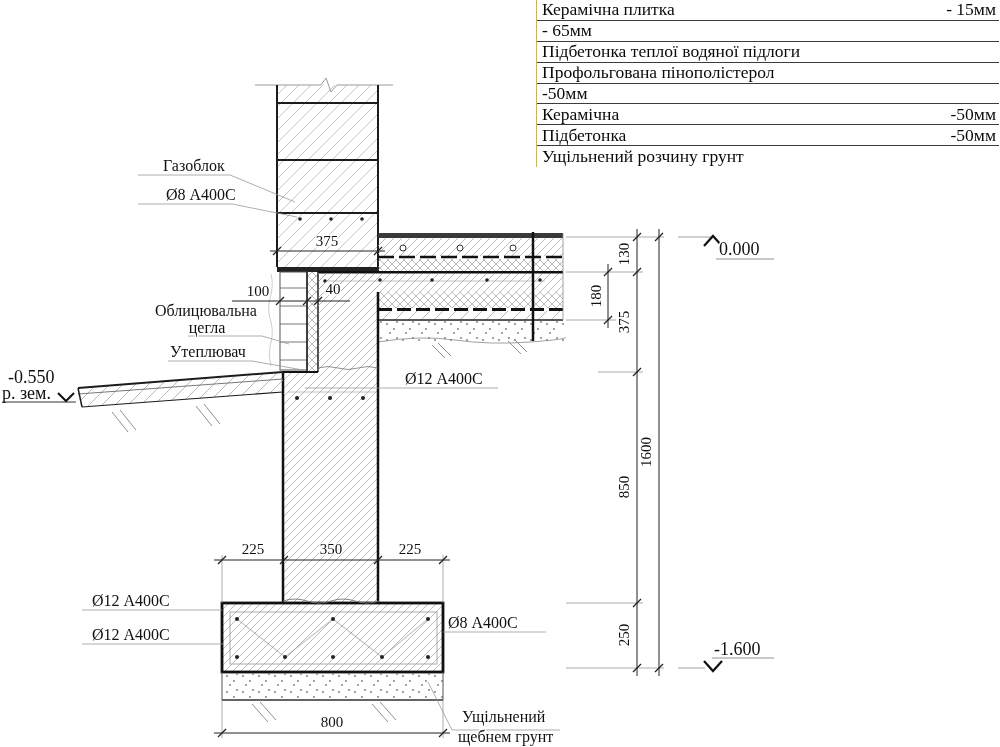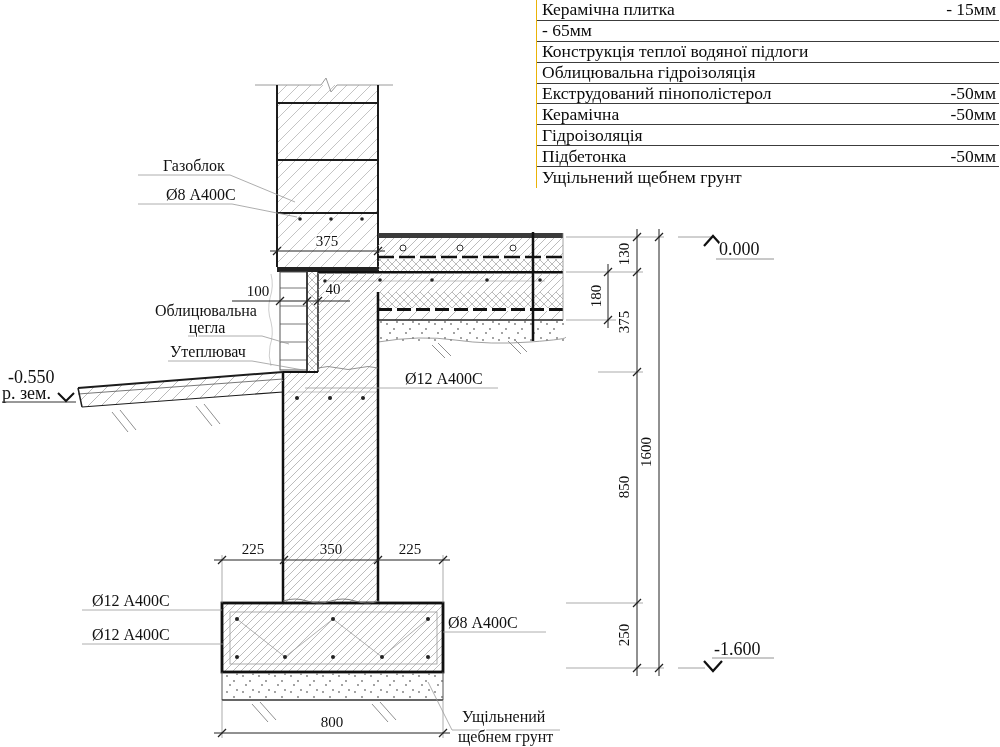--- a/index.html
+++ b/index.html
@@ -312,42 +312,37 @@
 
   <div class="layers-table">
     <div class="layers-row">
       <span>Керамічна плитка</span>
       <span class="val">- 15мм</span>
     </div>
     <div class="layers-row">
       <span class="val">- 65мм</span>
     </div>
     <div class="layers-row">
-      <span>Конструкція теплої водяної підлоги</span>
+      <span>Підбетонка теплої водяної підлоги</span>
       <span class="val"></span>
     </div>
     <div class="layers-row">
-      <span>Облицювальна гідроізоляція</span>
+      <span>Профольгована пінополістерол</span>
       <span class="val"></span>
     </div>
     <div class="layers-row">
-      <span>Екструдований пінополістерол</span>
       <span class="val">-50мм</span>
     </div>
     <div class="layers-row">
       <span>Керамічна</span>
       <span class="val">-50мм</span>
     </div>
     <div class="layers-row">
-      <span>Гідроізоляція</span>
-      <span class="val"></span>
-    </div>
-    <div class="layers-row">
       <span>Підбетонка</span>
       <span class="val">-50мм</span>
     </div>
     <div class="layers-row">
-      <span>Ущільнений щебнем грунт</span>
+      <span>Ущільнений розчину грунт</span>
       <span class="val"></span>
     </div>
   </div>
 
 </div>
 
 </body></html>

